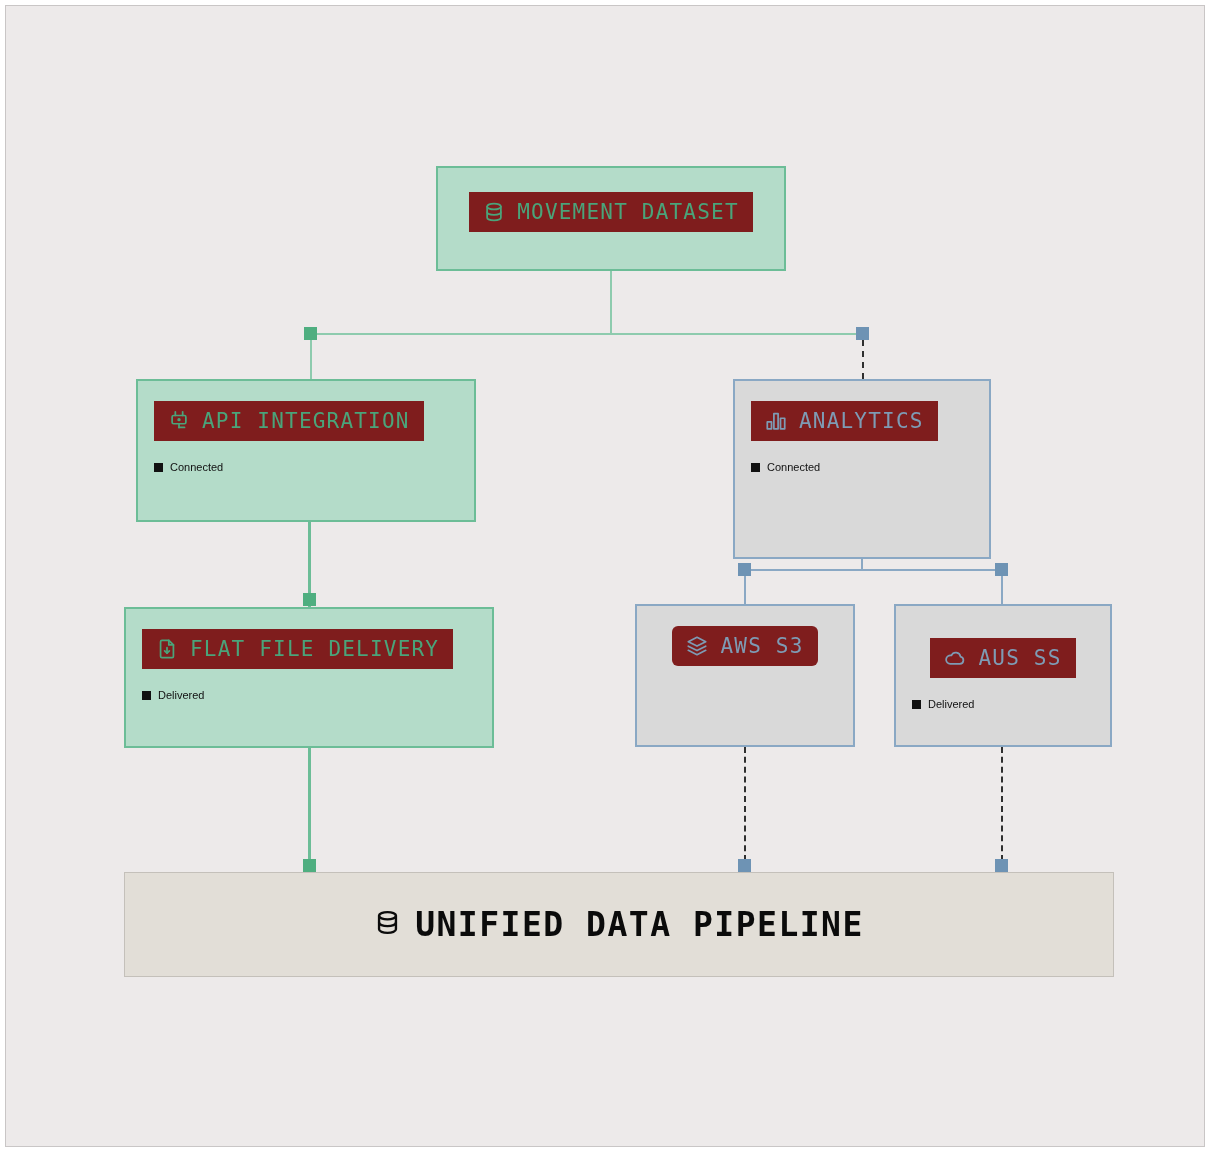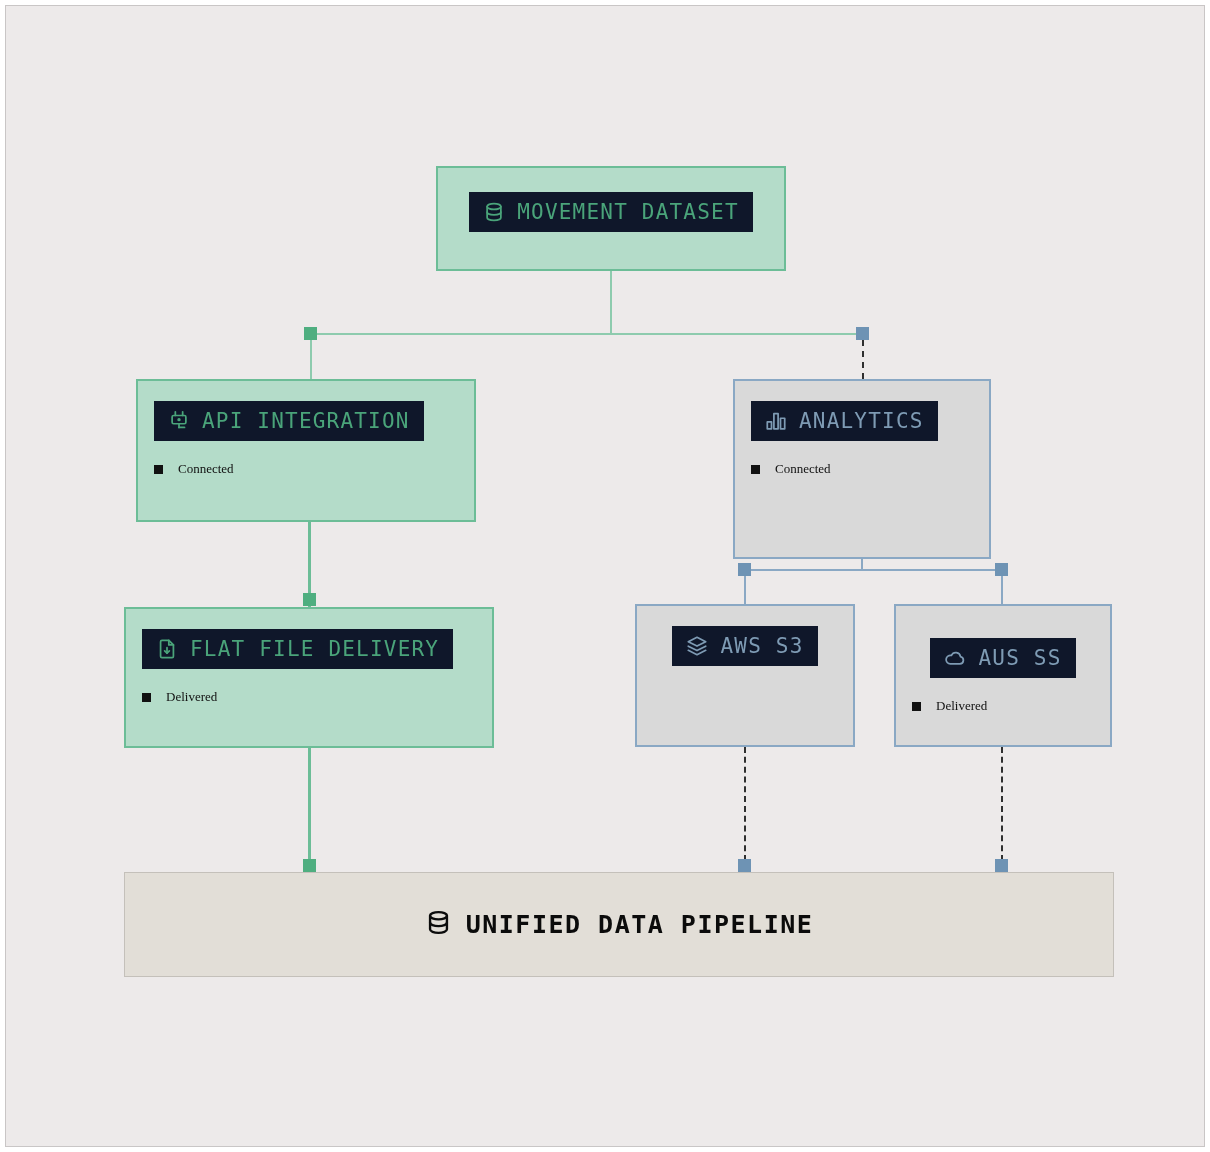--- a/index.html
+++ b/index.html
@@ -39,84 +39,84 @@
   .node.gray {
     background: #d9d9d9;
     border: 2px solid #8aa8c4;
   }
 
   
   .chip {
     display: flex;
     align-items: center;
     gap: 12px;
-    background: #0f172a;
+    background: #7f1d1d;
     padding: 9px 14px;
     box-sizing: border-box;
     width: fit-content;
   }
   .chip-text {
     font-family: "DejaVu Sans Mono", monospace;
     font-size: 21px;
     letter-spacing: 1.2px;
     white-space: nowrap;
     line-height: 1;
   }
   .chip.green .chip-text { color: #4aa47a; }
   .chip.gray  .chip-text { color: #7e9bb4; }
   .chip svg { display: block; flex: none; }
 
   
   .status {
     display: flex;
     align-items: center;
-    gap: 15px;
+    gap: 7px;
     margin-top: 20px;
-    font-size: 13px;
+    font-size: 11px;
     color: #111111;
-    font-family: Liberation Serif, serif;
+    font-family: Liberation Sans, sans-serif;
   }
   .status .bullet {
     width: 9px;
     height: 9px;
     background: #111111;
     flex: none;
   }
 
   
   #node-movement     { left: 430px; top: 160px;  width: 350px; height: 105px; padding-top: 24px; }
   #node-api          { left: 130px; top: 373px;  width: 340px; height: 143px; }
   #node-analytics    { left: 727px; top: 373px;  width: 258px; height: 180px; }
   #node-flatfile     { left: 118px; top: 601px;  width: 370px; height: 141px; }
   #node-awss3        { left: 629px; top: 598px;  width: 220px; height: 143px; }
   #node-ausss        { left: 888px; top: 598px;  width: 218px; height: 143px; }
 
   #node-movement .chip { margin: 0 auto; }
-  #node-awss3 .chip    { margin: 0 auto; }
+  #node-awss3 .chip    { margin: 0 auto; border-radius: 6px; }
   #node-ausss .chip    { margin: 12px auto; }
 
   
   #pipeline {
     position: absolute;
     left: 118px;
     top: 866px;
     width: 990px;
     height: 105px;
     background: #e2ded7;
     border: 1px solid #c4c0ba;
     box-sizing: border-box;
     display: flex;
     align-items: center;
     justify-content: center;
     gap: 14px;
   }
   #pipeline .pipeline-text {
     font-family: "DejaVu Sans Mono", monospace;
     font-weight: bold;
-    font-size: 25px;
+    font-size: 33px;
     letter-spacing: 1.5px;
     color: #0b0b0b;
     line-height: 1;
   }
 
   
   .edge {
     position: absolute;
   }
   .edge.v-green { width: 2px; background: #8ecbae; }

